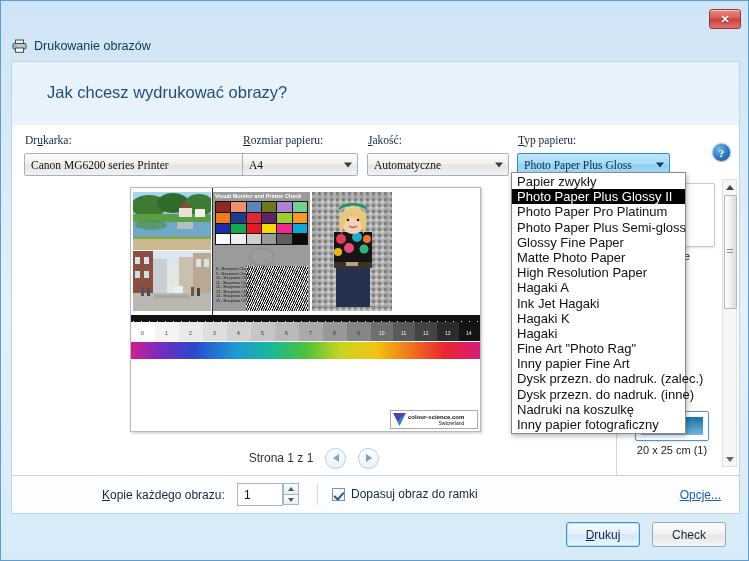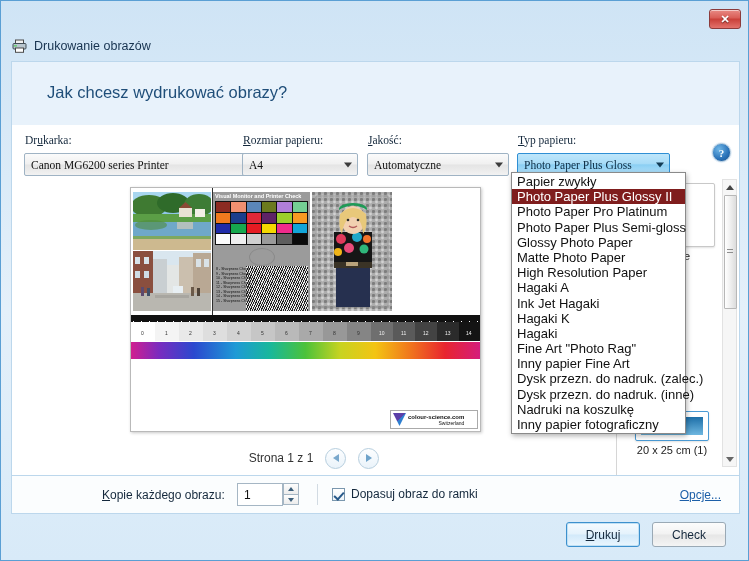--- a/index.html
+++ b/index.html
@@ -216,21 +216,21 @@
   .dropdown{
     position:absolute;left:510px;top:171px;width:173px;
     background:#fff;border:1px solid #8a8a8a;
     box-shadow:1px 2px 5px rgba(0,0,0,.3);
     z-index:50;padding:1px 0;
   }
   .dd-item{
     height:15.2px;line-height:15.2px;padding:0 5px;
     font-size:13px;color:#111;white-space:nowrap;cursor:pointer;
   }
-  .dd-item.selected{background:#7f1d1d;color:#fff;}
+  .dd-item.selected{background:#000000;color:#fff;}
   
   .art{position:absolute;left:0;top:0;width:100%;height:100%;}
   .art .photo1{position:absolute;left:2px;top:4px;width:78px;height:58px;}
   .art .photo2{position:absolute;left:2px;top:63px;width:78px;height:60px;}
   .art .chart{position:absolute;left:82px;top:4px;width:97px;height:119px;background:#9b9b9b;}
   .art .portrait{position:absolute;left:181px;top:4px;width:80px;height:119px;}
   .vline{position:absolute;left:81px;top:0;width:1px;height:129px;background:#2d2d2d;}
   .ruler{position:absolute;left:0;top:127px;width:100%;height:6px;background:#111;}
   .graybar{position:absolute;left:0;top:134px;width:100%;height:19px;}
   .spectrum{position:absolute;left:0;top:154px;width:100%;height:17px;}
@@ -639,21 +639,21 @@
         <span><u>D</u>rukuj</span>
       </span>
     <span class="btn secondary">Check</span>
   </div>
 
   <div class="dropdown">
     <div class="dd-item">Papier zwykły</div>
     <div class="dd-item selected">Photo Paper Plus Glossy II</div>
     <div class="dd-item">Photo Paper Pro Platinum</div>
     <div class="dd-item">Photo Paper Plus Semi-gloss</div>
-    <div class="dd-item">Glossy Photo Paper</div>
+    <div class="dd-item">Glossy Fine Paper</div>
     <div class="dd-item">Matte Photo Paper</div>
     <div class="dd-item">High Resolution Paper</div>
     <div class="dd-item">Hagaki A</div>
     <div class="dd-item">Ink Jet Hagaki</div>
     <div class="dd-item">Hagaki K</div>
     <div class="dd-item">Hagaki</div>
     <div class="dd-item">Fine Art "Photo Rag"</div>
     <div class="dd-item">Inny papier Fine Art</div>
     <div class="dd-item">Dysk przezn. do nadruk. (zalec.)</div>
     <div class="dd-item">Dysk przezn. do nadruk. (inne)</div>

